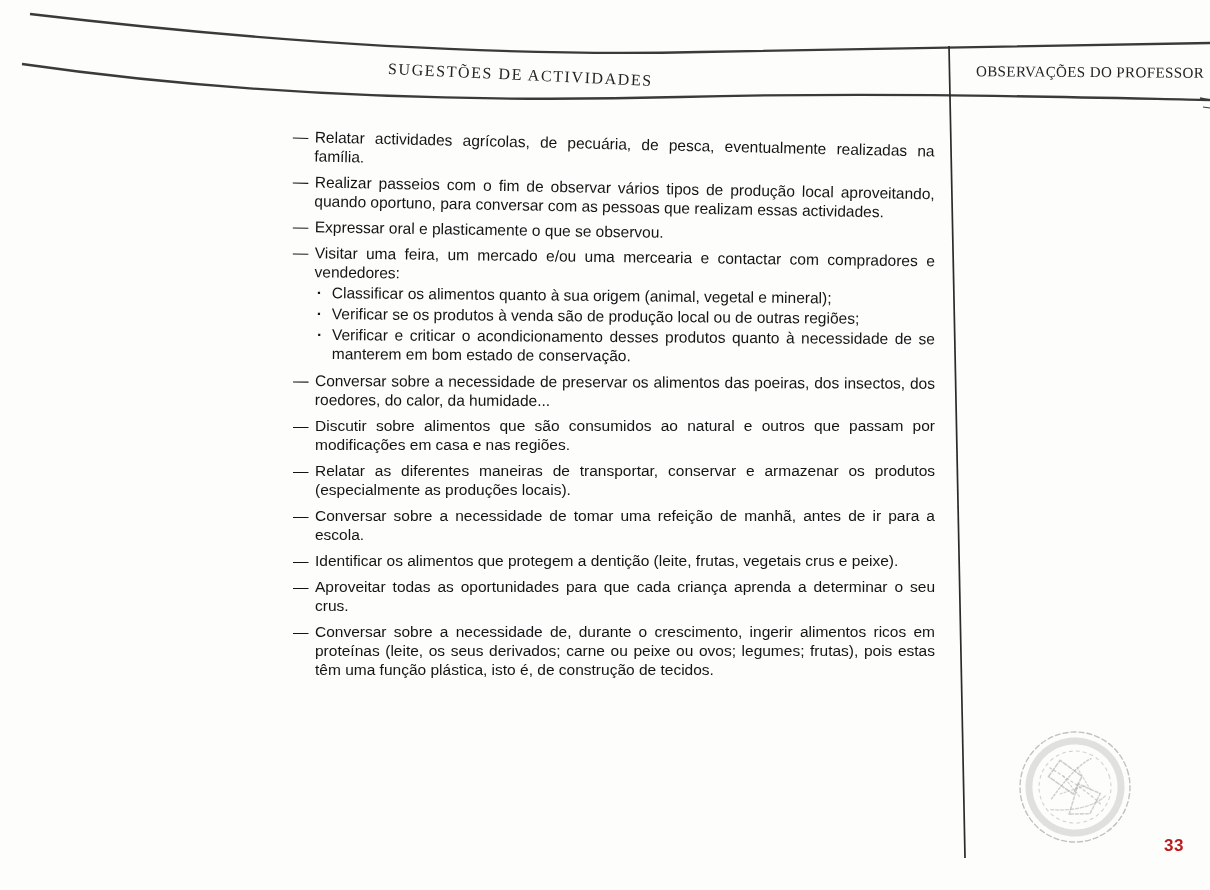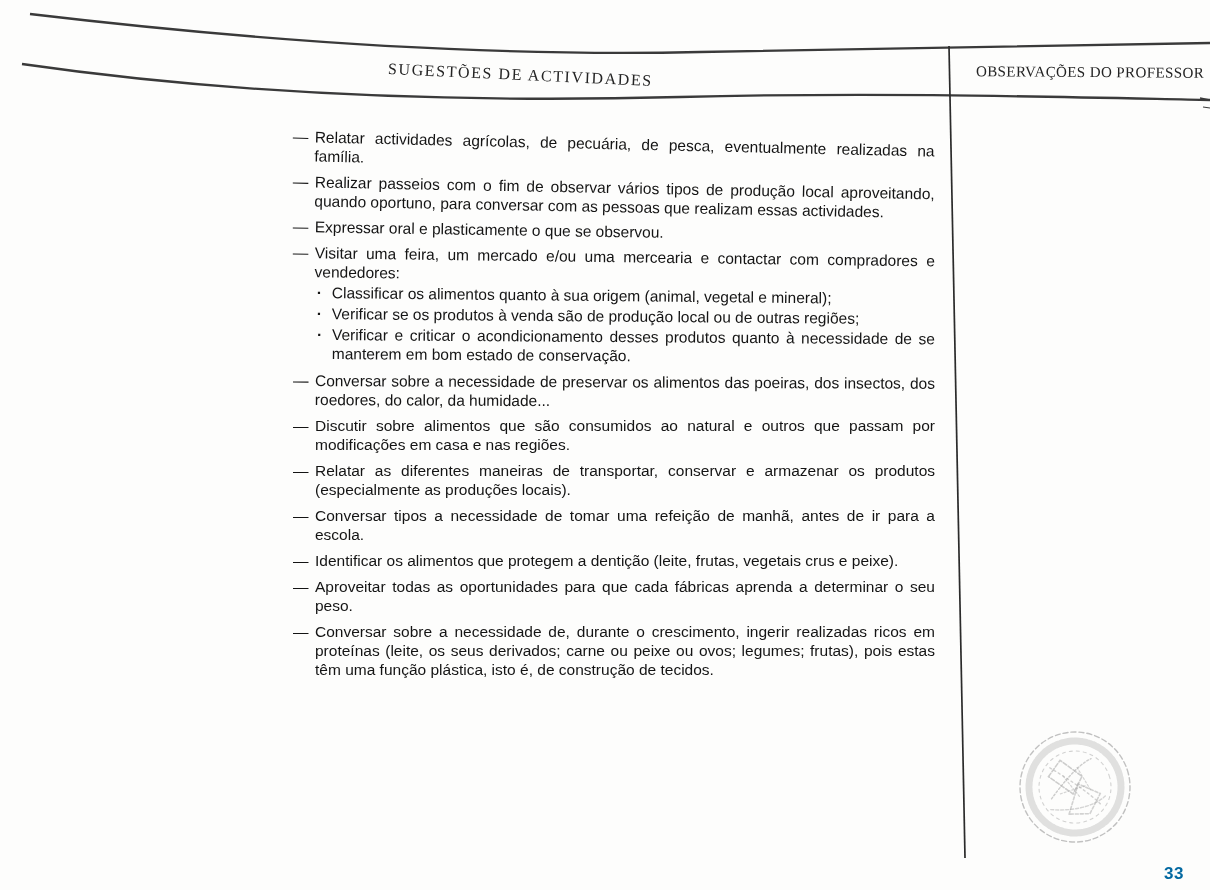--- a/index.html
+++ b/index.html
@@ -36,21 +36,21 @@
   .item.lvl1{margin-left:24px;margin-bottom:2px;}
   .item.lvl1 .marker{flex:0 0 15px;font-weight:bold;}
   .item.tight{margin-bottom:2px;}
 
   .stamp{
     position:absolute;left:1016px;top:728px;width:118px;height:118px;
     opacity:.8;filter:blur(.3px);
   }
   .pagenum{
     position:absolute;left:1164px;top:836px;
-    font-size:17px;font-weight:bold;color:#0369a1;letter-spacing:.5px;margin-top:28px;
+    font-size:17px;font-weight:bold;color:#b91c1c;letter-spacing:.5px;
   }
 </style>
 </head>
 <body>
 
 <div class="page">
 
   <svg class="deco" viewBox="0 0 1210 890">
     <path d="M 30,14 C 250,40 480,57 700,52 C 900,47 1060,46 1210,43" fill="none" stroke="#3a3a3a" stroke-width="2.3"></path>
     <path d="M 22,64 C 230,94 450,103 680,97 C 880,92 1060,97 1210,100" fill="none" stroke="#3a3a3a" stroke-width="2.3"></path>
@@ -109,36 +109,36 @@
       <span class="text">Discutir sobre alimentos que são consumidos ao natural e outros que passam por modificações em casa e nas regiões.</span>
     </div>
 
     <div class="item lvl0">
       <span class="marker">—</span>
       <span class="text">Relatar as diferentes maneiras de transportar, conservar e armazenar os produtos (especialmente as produções locais).</span>
     </div>
 
     <div class="item lvl0">
       <span class="marker">—</span>
-      <span class="text">Conversar tipos a necessidade de tomar uma refeição de manhã, antes de ir para a escola.</span>
+      <span class="text">Conversar sobre a necessidade de tomar uma refeição de manhã, antes de ir para a escola.</span>
     </div>
 
     <div class="item lvl0">
       <span class="marker">—</span>
       <span class="text">Identificar os alimentos que protegem a dentição (leite, frutas, vegetais crus e peixe).</span>
     </div>
 
     <div class="item lvl0">
       <span class="marker">—</span>
-      <span class="text">Aproveitar todas as oportunidades para que cada fábricas aprenda a determinar o seu peso.</span>
+      <span class="text">Aproveitar todas as oportunidades para que cada criança aprenda a determinar o seu crus.</span>
     </div>
 
     <div class="item lvl0">
       <span class="marker">—</span>
-      <span class="text">Conversar sobre a necessidade de, durante o crescimento, ingerir realizadas ricos em proteínas (leite, os seus derivados; carne ou peixe ou ovos; legumes; frutas), pois estas têm uma função plástica, isto é, de construção de tecidos.</span>
+      <span class="text">Conversar sobre a necessidade de, durante o crescimento, ingerir alimentos ricos em proteínas (leite, os seus derivados; carne ou peixe ou ovos; legumes; frutas), pois estas têm uma função plástica, isto é, de construção de tecidos.</span>
     </div>
 
   </div>
 
   <svg class="stamp" viewBox="0 0 118 118">
     <g transform="translate(59,59) rotate(-18)" stroke="#9a9a9a" fill="none" stroke-linecap="round">
       <circle r="55" stroke-width="1.4" stroke-dasharray="5 3" opacity=".75"></circle>
       <circle r="46" stroke-width="7" stroke-dasharray="2.5 2.2" opacity=".38"></circle>
       <circle r="36" stroke-width="1.1" stroke-dasharray="3 4" opacity=".55"></circle>
       <path d="M -22,-18 L -6,-30 L 10,-8 L -4,6 Z" stroke-width="1.6" stroke-dasharray="4 2" opacity=".6"></path>

